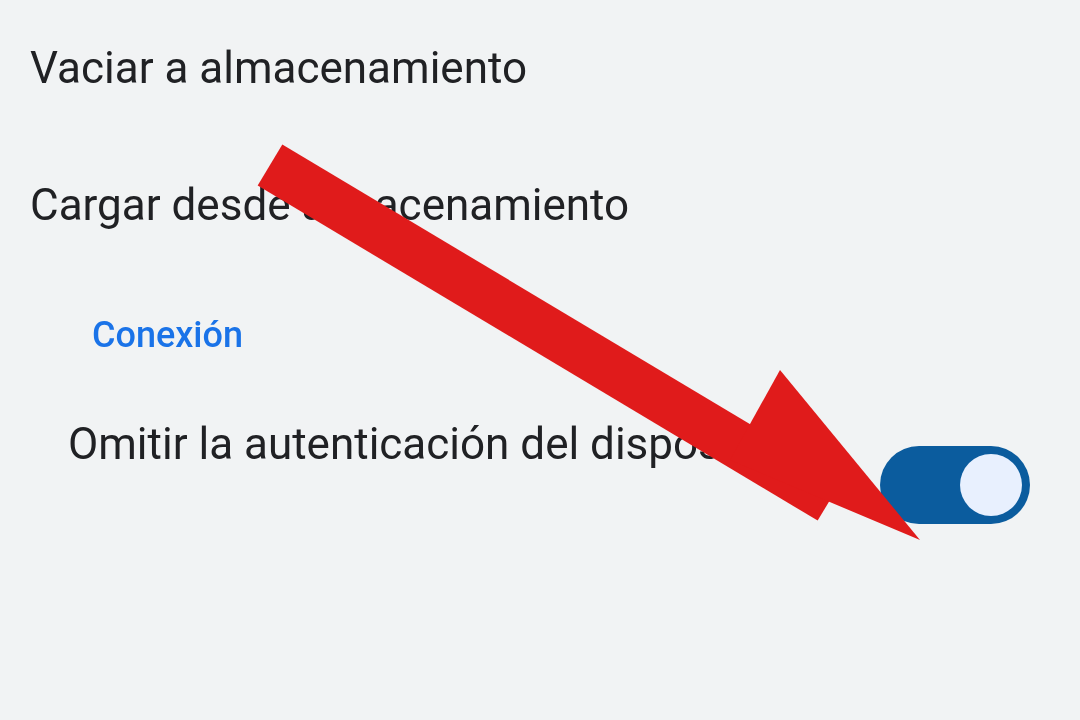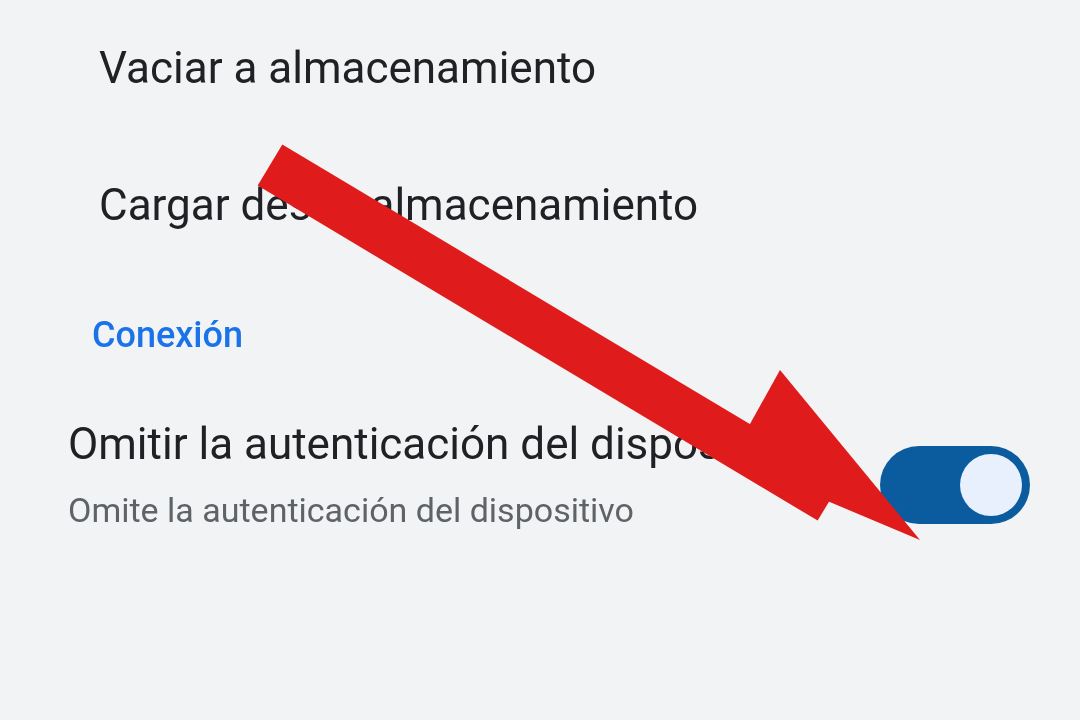--- a/index.html
+++ b/index.html
@@ -10,21 +10,21 @@
     body {
       width: 1080px;
       height: 720px;
       background: #f1f3f4;
       font-family: -apple-system, BlinkMacSystemFont, 'Segoe UI', Roboto, sans-serif;
       color: #202124;
       position: relative;
       overflow: hidden;
     }
     .settings-item {
-      padding: 40px 99px;
+      padding: 40px 30px;
     }
     .settings-item-title {
       font-size: 44px;
       font-weight: 400;
       color: #202124;
       line-height: 1.3;
     }
     .section-header {
       padding: 40px 70px 20px 92px;
     }
@@ -97,21 +97,20 @@
   <div class="settings-item-title">Cargar desde almacenamiento</div>
 </div>
 
 <div class="section-header">
   <div class="section-header-title">Conexión</div>
 </div>
 
 <div class="toggle-row">
   <div class="toggle-text">
     <div class="toggle-title">Omitir la autenticación del dispositivo</div>
-    <div class="toggle-subtitle">Omite la autenticación del dispositivo</div>
   </div>
   <div class="toggle-switch on">
     <div class="toggle-thumb"></div>
   </div>
 </div>
 
 <svg class="arrow-overlay" viewBox="0 0 1080 720">
   <defs>
     <marker id="arrowhead" markerWidth="10" markerHeight="10" refX="6" refY="5" orient="auto">
       <polygon points="0 0, 10 5, 0 10" fill="#e01b1b"></polygon>

